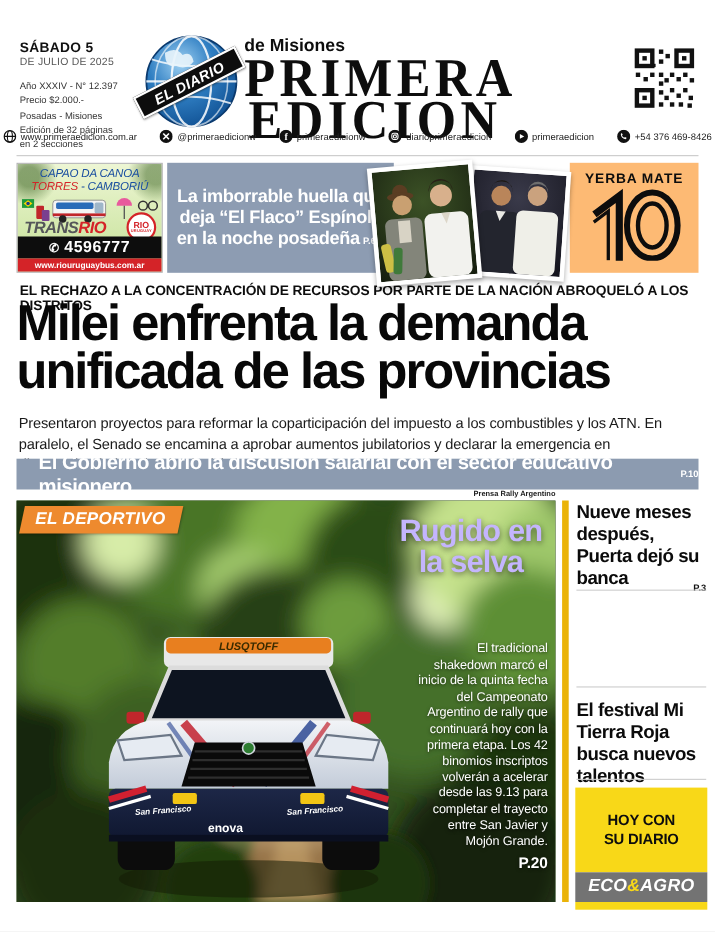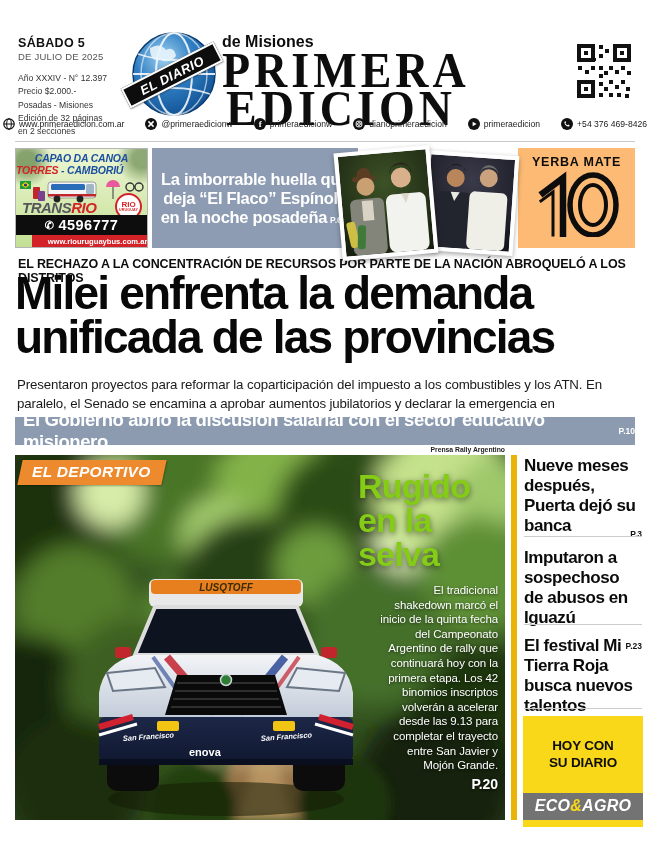--- a/index.html
+++ b/index.html
@@ -37,41 +37,41 @@
 
   
   .busad {
     left:15px; top:148px; width:133px; height:100px; border:1px solid #b5b5b5;
     background:
       radial-gradient(circle at 8% 12%, rgba(52,94,28,.55) 0 9px, rgba(52,94,28,0) 26px),
       radial-gradient(circle at 96% 10%, rgba(52,94,28,.5) 0 9px, rgba(52,94,28,0) 26px),
       linear-gradient(#edf6d4, #c4e095);
     overflow:hidden;
   }
-  .busad .l1 { margin-top:3px; text-align:center; font-size:10.5px; font-weight:700; font-style:italic; color:#1b4fa0; letter-spacing:-.2px; }
-  .busad .l2 { text-align:left; font-size:10.5px; font-weight:700; font-style:italic; letter-spacing:-.2px; }
+  .busad .l1 { margin-top:3px; text-align:center; font-size:10.5px; font-weight:400; font-style:italic; color:#1b4fa0; letter-spacing:-.2px; }
+  .busad .l2 { text-align:center; font-size:10.5px; font-weight:400; font-style:italic; letter-spacing:-.2px; }
   .busad .l2 .red { color:#d42328; } .busad .l2 .blue { color:#1b4fa0; }
   .busad .gfx { position:absolute; left:2px; top:29px; }
   .busad .brand { position:absolute; left:6px; top:50px; font-size:15px; font-weight:700; font-style:italic; letter-spacing:-.5px; }
   .busad .brand .g { color:#55565a; } .busad .brand .r { color:#d42328; }
   .rio-badge {
     position:absolute; right:5px; top:44px; width:27px; height:27px; border-radius:50%;
     background:#fff; border:2px solid #d42328; display:flex; flex-direction:column;
     align-items:center; justify-content:center; line-height:1;
   }
   .rio-badge .b1 { font-size:8px; font-weight:700; color:#d42328; }
   .rio-badge .b2 { font-size:3.6px; font-weight:700; color:#d42328; letter-spacing:.2px; }
   .busad .phone {
     position:absolute; left:0; bottom:12px; width:100%; height:20px; background:#0d0d0d;
     color:#fff; display:flex; align-items:center; justify-content:center; gap:4px;
     font-size:14.5px; font-weight:700; letter-spacing:.5px;
   }
   .busad .phone .ph-ic { font-size:11px; }
   .busad .web {
-    position:absolute; left:16px; bottom:0; width:100%; height:12px; background:#d42328;
+    position:absolute; left:0; bottom:0; width:100%; height:12px; background:#d42328;
     color:#fff; font-size:7.6px; font-weight:700; display:flex; align-items:center; justify-content:center;
   }
 
   .espinola {
     left:152px; top:148px; width:206px; height:100px; background:#8d9cb2;
     color:#fff; display:flex; align-items:center; justify-content:center;
     text-align:center; padding:4px 8px;
   }
   .espinola .txt { font-size:16.5px; font-weight:700; line-height:1.12; letter-spacing:-.3px; }
   .espinola .pg { font-size:8.5px; font-weight:700; margin-left:3px; }
@@ -84,36 +84,36 @@
   .yerba .ttl { margin-top:7px; font-size:12.5px; font-weight:700; letter-spacing:.8px; color:#0d0d0d; }
   .yerba svg { margin-top:2px; }
 
   
   .kicker { left:18px; top:257px; width:616px; font-size:12.5px; font-weight:700; letter-spacing:-.1px; color:#0d0d0d; }
   .headline { left:15px; top:272px; width:624px; font-size:46px; font-weight:700; letter-spacing:-1.8px; line-height:.95; color:#080808; }
   .deck { left:17px; top:376px; width:620px; font-size:13.3px; line-height:1.4; color:#1a1a1a; letter-spacing:-.15px; }
   .deck .pg { font-size:9px; font-weight:700; }
   .strap {
     left:15px; top:417px; width:620px; height:28px; background:#8c9bb0;
-    color:#fff; display:flex; align-items:center; padding-left:8px; gap:24px;
+    color:#fff; display:flex; align-items:center; padding-left:20px; gap:24px;
   }
   .strap .txt { font-size:18.5px; font-weight:700; letter-spacing:-.4px; }
   .strap .pg { font-size:8.5px; font-weight:700; }
 
   
   .credit { left:15px; top:446px; width:490px; text-align:right; font-size:6.8px; font-weight:700; color:#222; }
   .photo { left:15px; top:455px; width:490px; height:365px; overflow:hidden; background:#2e4a1e; }
   .deportivo {
     position:absolute; left:5px; top:5px; background:#ee8a2e; color:#fff;
     transform:skewX(-12deg); padding:3px 14px 4px 12px; box-shadow:1px 1px 2px rgba(0,0,0,.3);
   }
   .deportivo span { display:inline-block; transform:skewX(12deg); font-size:15.5px; font-weight:700; font-style:italic; letter-spacing:.3px; }
   .rugido {
-    position:absolute; right:7px; top:14px; width:140px; text-align:left;
-    color:#84cc16; font-size:34px; font-weight:700; line-height:1.0; letter-spacing:-.8px;
+    position:absolute; right:7px; top:14px; width:140px; text-align:center;
+    color:#c4b5fd; font-size:28px; font-weight:700; line-height:1.0; letter-spacing:-.8px;
     text-shadow:0 2px 6px rgba(0,0,0,.55);
   }
   .sportbody {
     position:absolute; right:7px; top:128px; width:120px; text-align:right;
     color:#fff; font-size:11.5px; font-weight:500; line-height:1.27;
     text-shadow:0 1px 3px rgba(0,0,0,.6); letter-spacing:-.1px;
   }
   .sportbody .pg { display:block; font-size:14px; font-weight:700; margin-top:3px; }
 
   
@@ -484,24 +484,20 @@
       <span class="pg">P.20</span>
     </div>
   </div>
 
   <div class="abs sidecol">
     <div class="sideart art1">
       <div class="hl">Nueve meses después, Puerta dejó su banca</div>
       <span class="pg">P.3</span>
     </div>
     <div class="sdiv sdiv1"></div>
-    <div class="sideart art2">
-      <div class="hl">Imputaron a sospechoso de abusos en Iguazú</div>
-      <span class="pg">P.23</span>
-    </div>
     <div class="sdiv sdiv2"></div>
     <div class="sideart art3">
       <div class="hl">El festival Mi Tierra Roja busca nuevos talentos</div>
       <span class="pg">P.16</span>
     </div>
     <div class="sdiv sdiv3"></div>
 
     <div class="promo">
       <div class="top">
           <div>HOY CON SU DIARIO</div>

